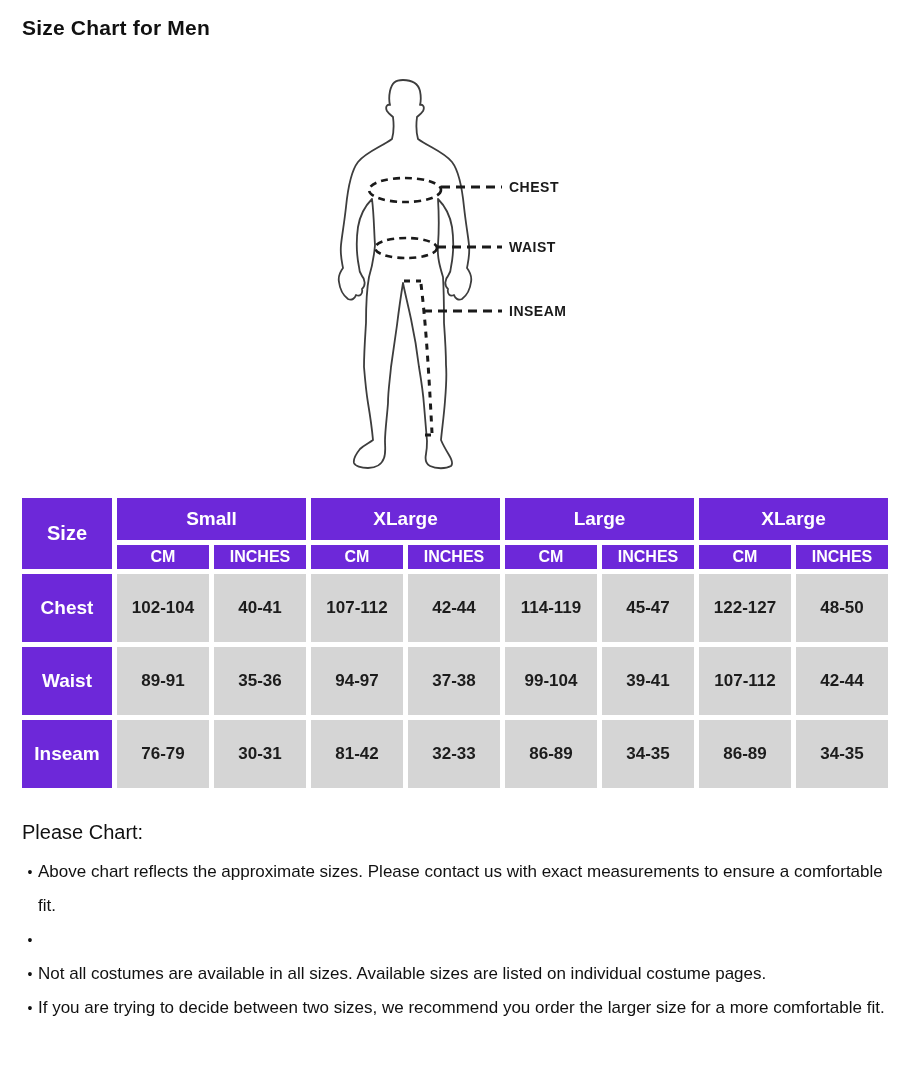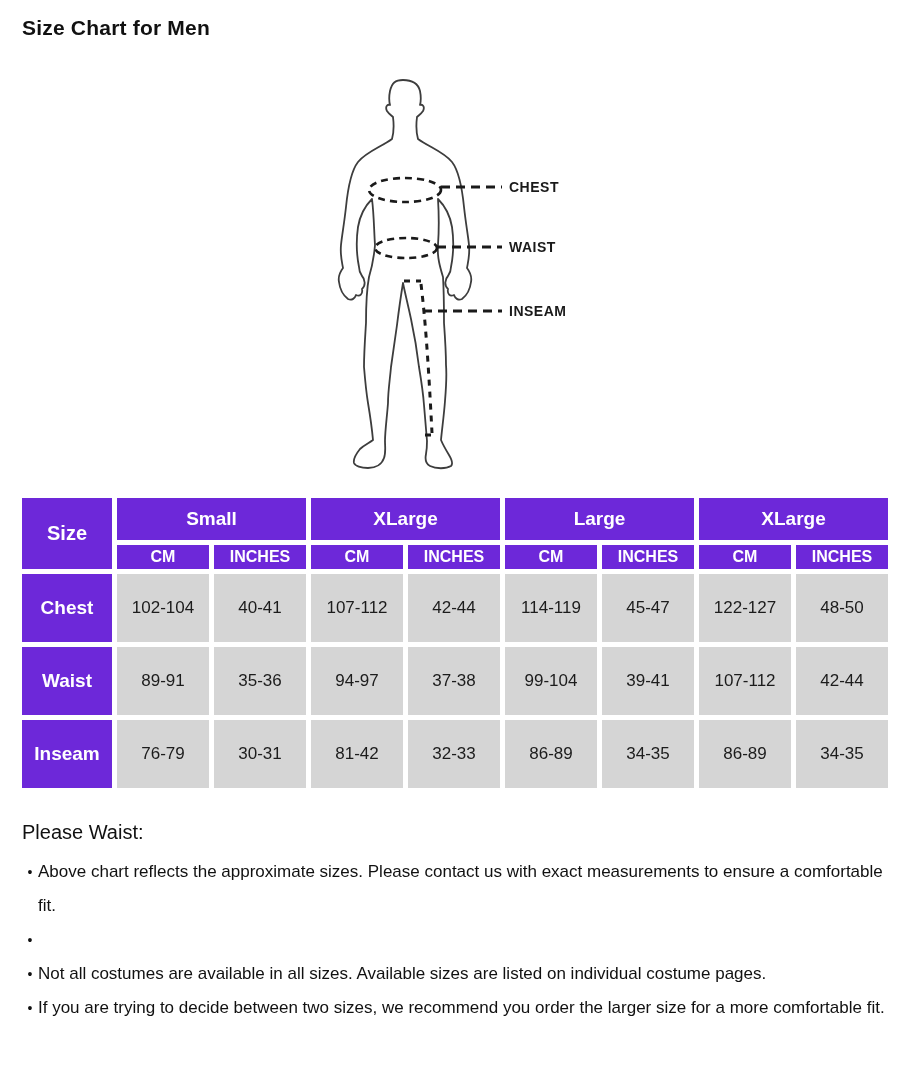--- a/index.html
+++ b/index.html
@@ -25,21 +25,21 @@
     margin:18px 0 0 17px;
     border-collapse:separate; border-spacing:5px;
     table-layout:fixed; width:876px;
   }
   .size-chart th, .size-chart td { text-align:center; vertical-align:middle; padding:0; }
   .hdr { background:#6d28d9; color:#fff; font-weight:bold; }
   .corner-cell { font-size:20px; width:90px; }
   .group-cell { font-size:19px; height:42px; }
   .unit-cell  { font-size:16px; height:24px; }
   .rowhead-cell { font-size:19px; height:68px; }
-  .data-cell { background:#d5d5d5; color:#1c1c1c; font-size:17px; height:68px; font-weight:normal; }
+  .data-cell { background:#d5d5d5; color:#1c1c1c; font-size:17px; height:68px; font-weight:bold; }
 
   .notes { margin:24px 0 0 22px; }
   .notes-heading { font-size:20px; font-weight:normal; color:#111; margin-bottom:8px; line-height:30px; }
   .bullet-item { display:flex; align-items:flex-start; font-size:17px; line-height:34px; color:#111; }
   .bullet-marker { width:16px; text-align:center; font-size:14px; line-height:34px; flex:0 0 16px; }
   .bullet-text { max-width:848px; }
 </style>
 </head>
 <body>
 
@@ -179,21 +179,21 @@
     <td class="data-cell">32-33</td>
     <td class="data-cell">86-89</td>
     <td class="data-cell">34-35</td>
     <td class="data-cell">86-89</td>
     <td class="data-cell">34-35</td>
   </tr>
 </tbody>
   </table>
 
 <div class="notes">
-  <div class="notes-heading">Please Waist:</div>
+  <div class="notes-heading">Please Chart:</div>
   <div class="bullet-item">
     <span class="bullet-marker">•</span>
     <span class="bullet-text">Above chart reflects the approximate sizes. Please contact us with exact measurements to ensure a comfortable fit.</span>
   </div>
   <div class="bullet-item">
     <span class="bullet-marker">•</span>
   </div>
   <div class="bullet-item">
     <span class="bullet-marker">•</span>
     <span class="bullet-text">Not all costumes are available in all sizes. Available sizes are listed on individual costume pages.</span>

